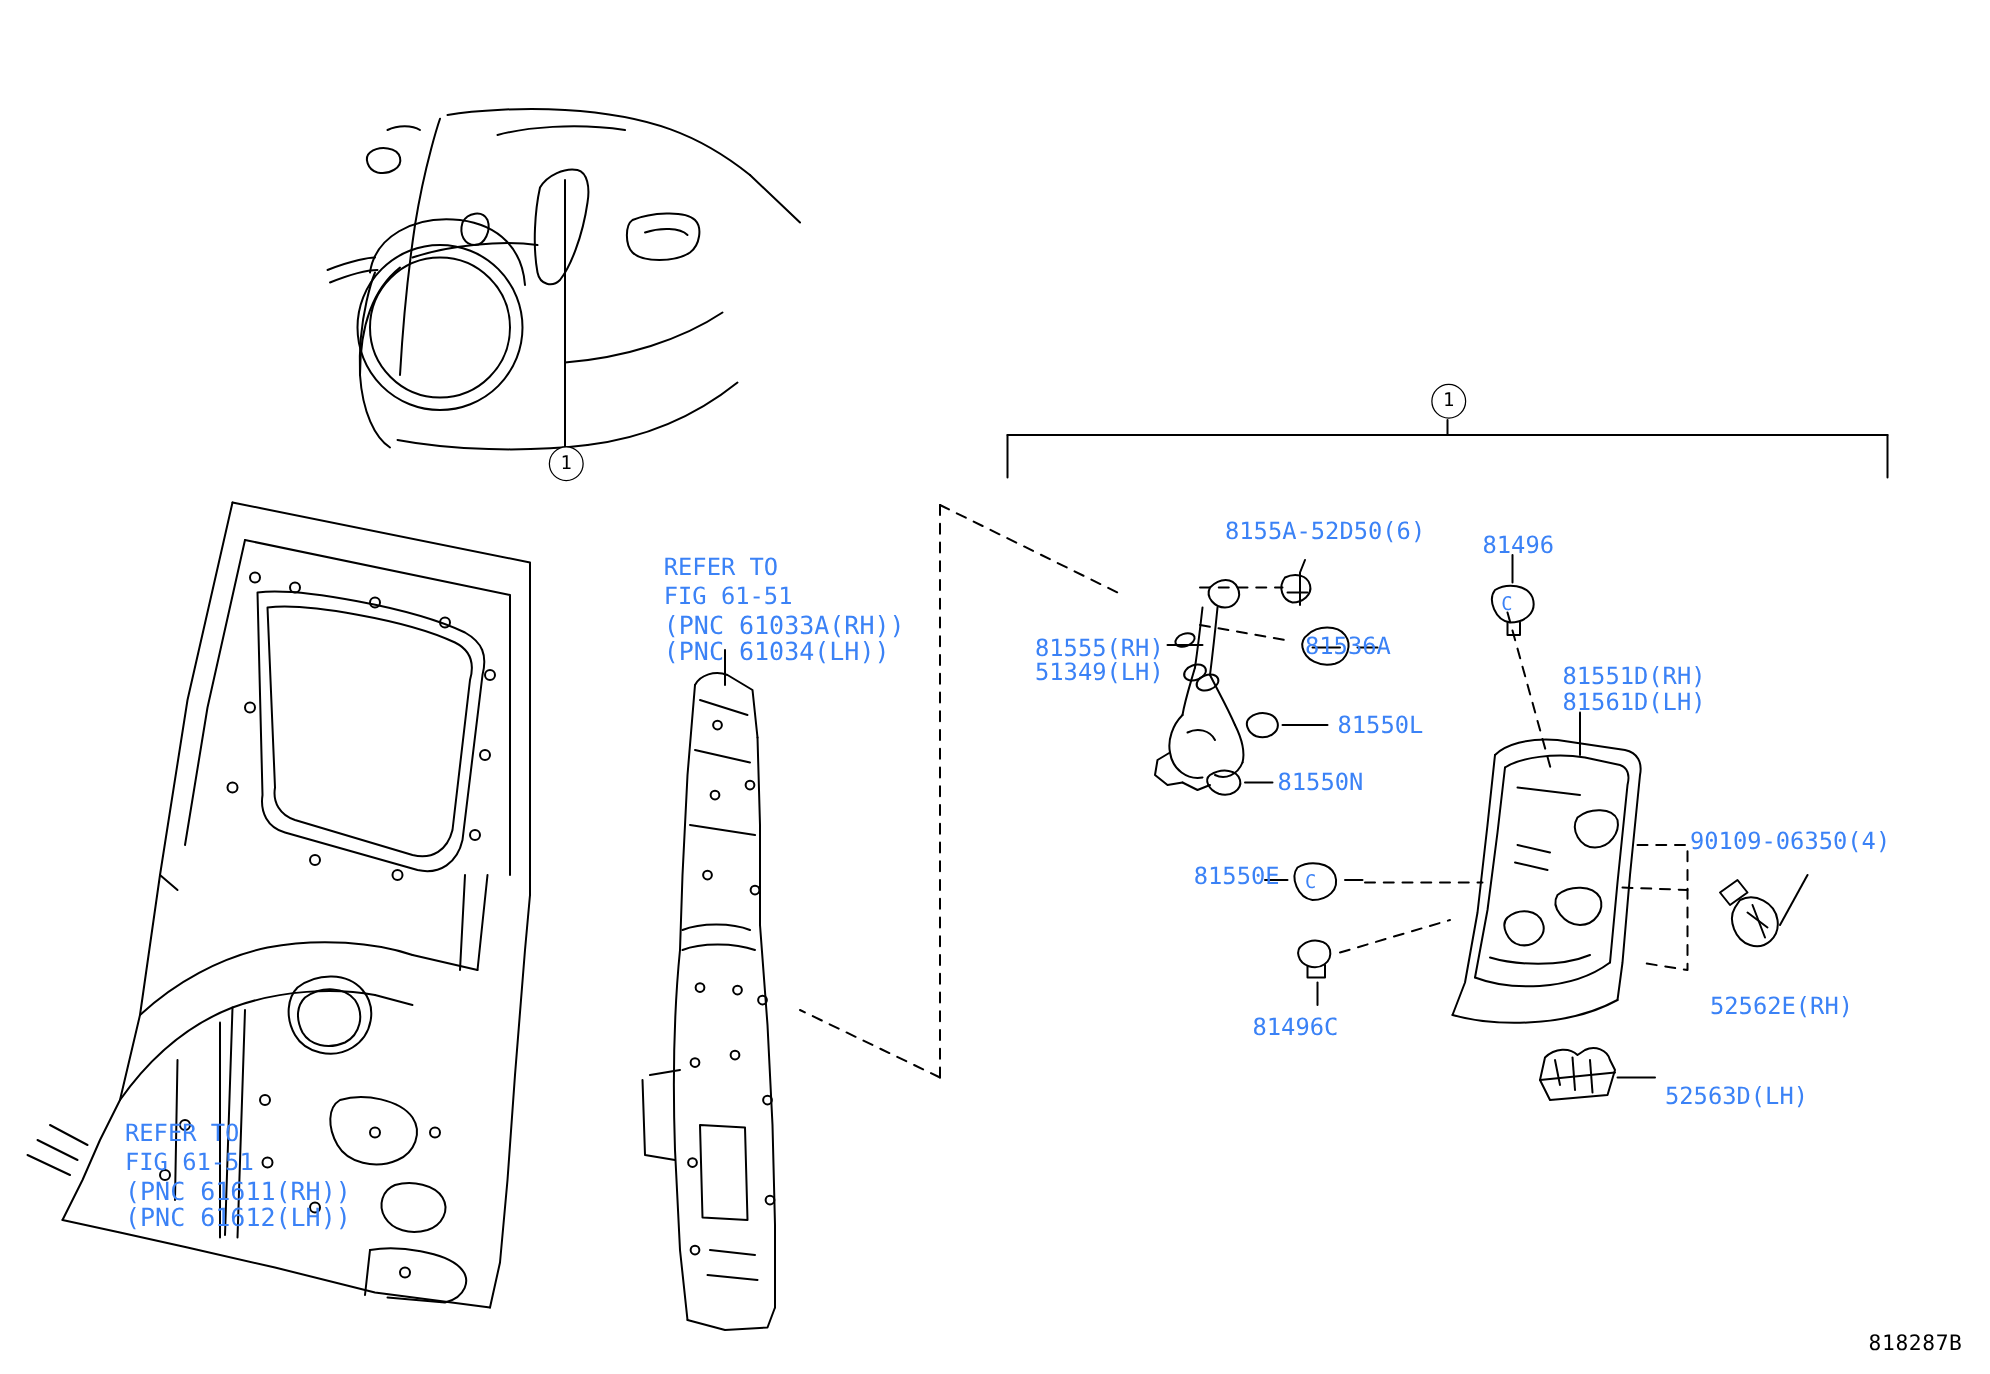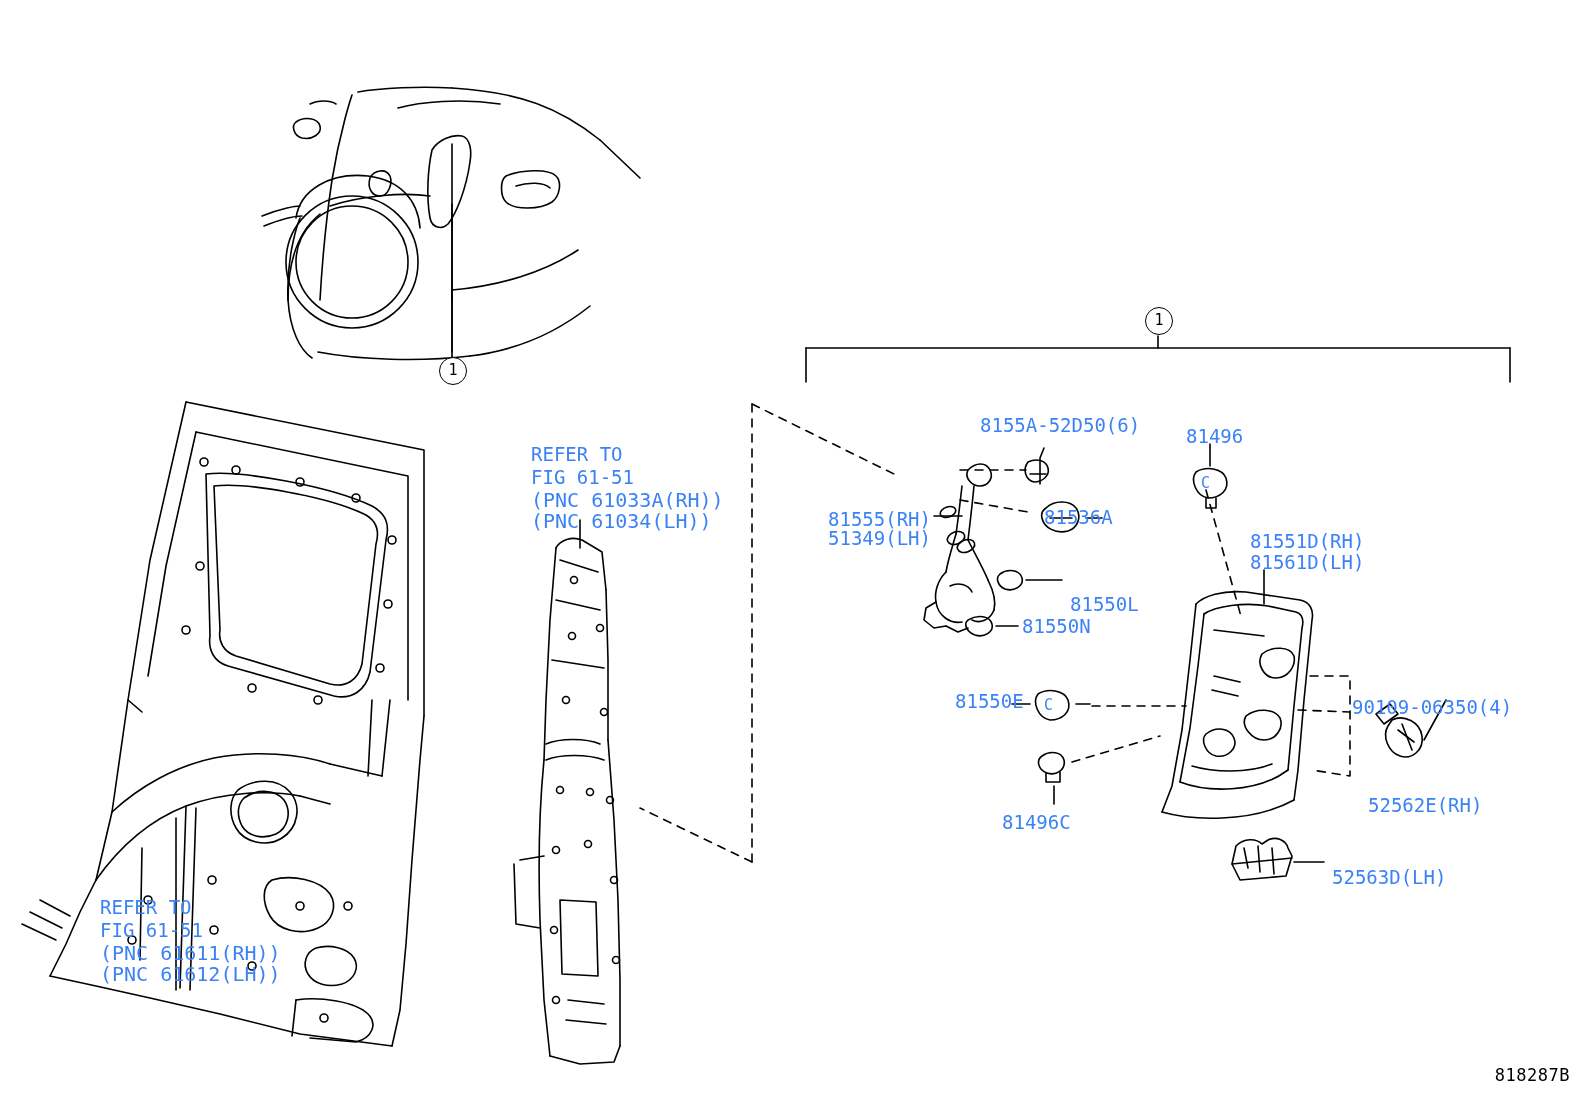--- a/index.html
+++ b/index.html
@@ -318,27 +318,27 @@
   <div class="lbl small" style="left:531px; top:511px;">(PNC 61034(LH))</div>
 
   <div class="lbl" style="left:980px; top:414px;">8155A-52D50(6)</div>
   <div class="lbl" style="left:1186px; top:425px;">81496</div>
 
   <div class="lbl" style="left:828px; top:508px;">81555(RH)</div>
   <div class="lbl" style="left:828px; top:527px;">51349(LH)</div>
 
   <div class="lbl" style="left:1044px; top:506px;">81536A</div>
 
-  <div class="lbl" style="left:1070px; top:569px;margin-top:24px;">81550L</div>
+  <div class="lbl" style="left:1070px; top:569px;">81550L</div>
   <div class="lbl" style="left:1022px; top:615px;">81550N</div>
 
   <div class="lbl" style="left:1250px; top:530px;">81551D(RH)</div>
   <div class="lbl" style="left:1250px; top:551px;">81561D(LH)</div>
 
-  <div class="lbl" style="left:1352px; top:662px;margin-top:34px;">90109-06350(4)</div>
+  <div class="lbl" style="left:1352px; top:662px;">90109-06350(4)</div>
 
   <div class="lbl" style="left:955px; top:690px;">81550E</div>
   <div class="lbl" style="left:1002px; top:811px;">81496C</div>
 
   <div class="lbl" style="left:1332px; top:794px;margin-left:36px;">52562E(RH)</div>
   <div class="lbl" style="left:1332px; top:866px;">52563D(LH)</div>
 
   <div class="lbl tiny" style="left:1201px; top:474px;">C</div>
   <div class="lbl tiny" style="left:1044px; top:696px;">C</div>
 

